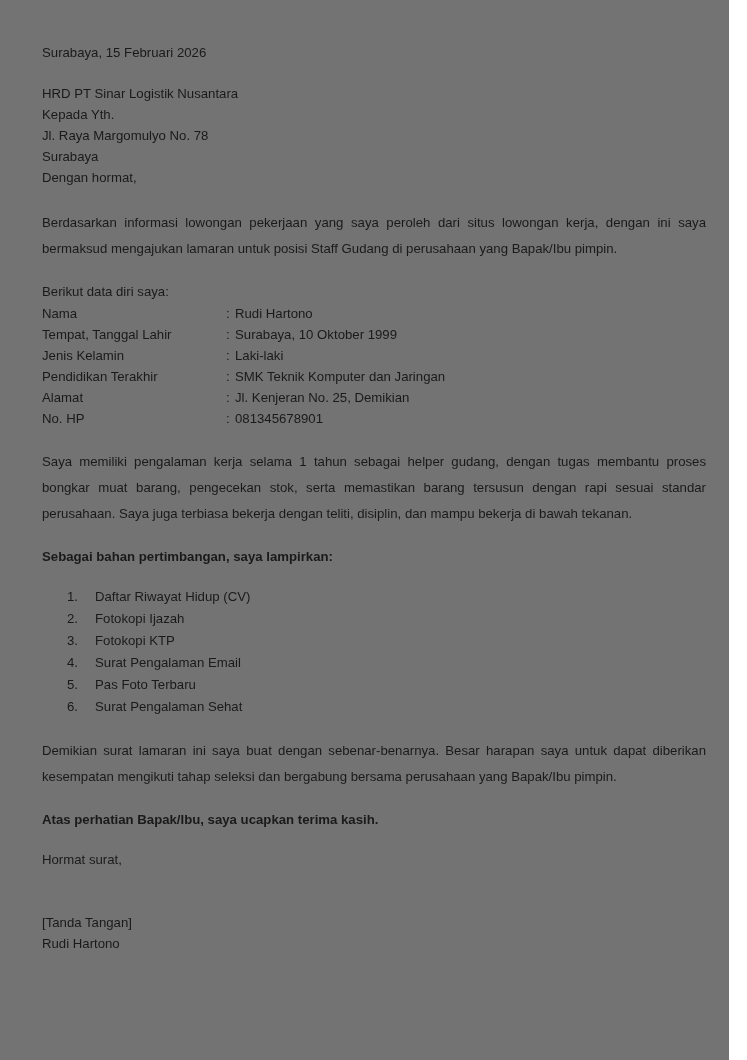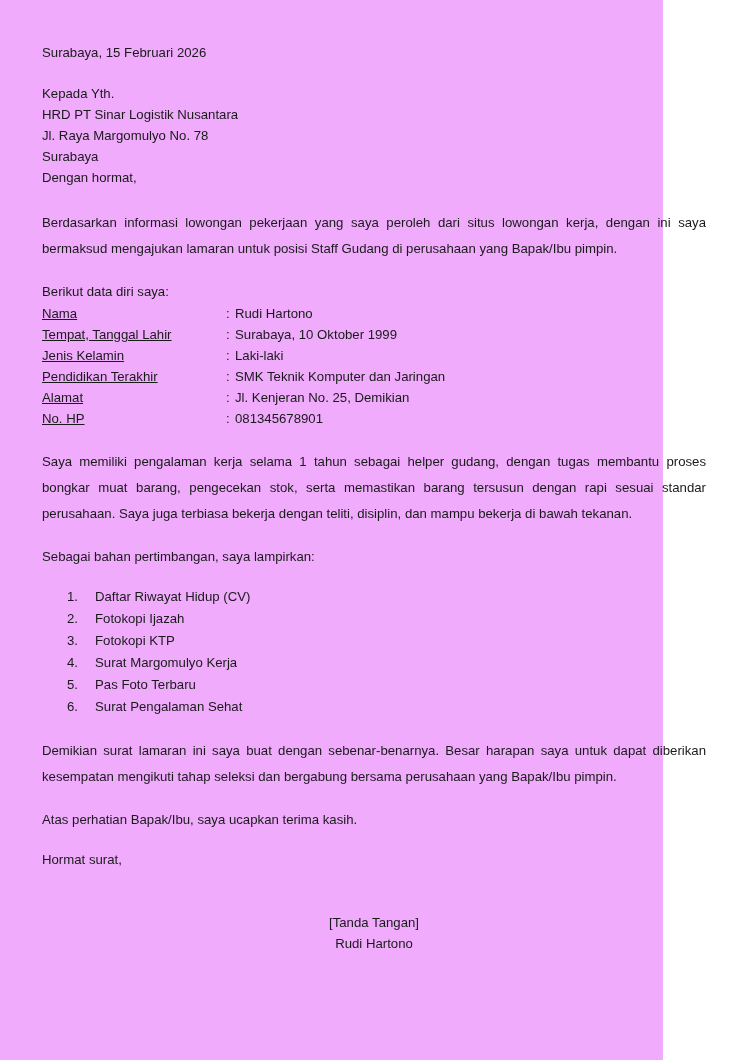--- a/index.html
+++ b/index.html
@@ -9,23 +9,23 @@
   }
   body {
     width: 747px;
     height: 1060px;
     font-family: "Liberation Sans", sans-serif;
     color: #1a1a1a;
     -webkit-font-smoothing: antialiased;
   }
   .page {
     position: relative;
-    width: 663px;
+    width: 729px;
     height: 1060px;
-    background: #f0abfc;
+    background: #737373;
     box-sizing: border-box;
     padding: 42px 41px 7px 42px;
   }
   .letter {
     width: 664px;
     font-size: 13.2px;
     line-height: 21px;
   }
 
   
@@ -58,21 +58,20 @@
   }
   .data-table td {
     padding: 0;
     vertical-align: top;
     line-height: 21px;
     font-size: 13.2px;
   }
   .data-table td.label {
     width: 184px;
     white-space: nowrap;
-    text-decoration: underline;
   }
   .data-table td.value {
     width: auto;
   }
   .colon {
     display: inline-block;
     width: 9px;
   }
 
   
@@ -90,43 +89,43 @@
   .attach-list li .num {
     position: absolute;
     left: 25px;
     width: 22px;
     text-align: left;
   }
 
   
   .closing-line {
     margin: 0 0 19px 0;
+    font-weight: bold;
   }
   .signoff {
     margin: 0;
   }
   .sign-gap {
     height: 42px;
   }
   .sign-name {
     margin: 0;
-    text-align: center;
   }
 </style>
 </head>
 <body>
 
 <div class="page">
   <div class="letter">
 
     <p class="date-line">Surabaya, 15 Februari 2026</p>
 
     <div>
+      <p class="addr-line">HRD PT Sinar Logistik Nusantara</p>
       <p class="addr-line">Kepada Yth.</p>
-      <p class="addr-line">HRD PT Sinar Logistik Nusantara</p>
       <p class="addr-line">Jl. Raya Margomulyo No. 78</p>
       <p class="addr-line">Surabaya</p>
       <p class="salutation">Dengan hormat,</p>
     </div>
 
     <p class="para">Berdasarkan informasi lowongan pekerjaan yang saya peroleh dari situs lowongan kerja, dengan ini saya bermaksud mengajukan lamaran untuk posisi Staff Gudang di perusahaan yang Bapak/Ibu pimpin.</p>
 
     <p class="data-intro">Berikut data diri saya:</p>
 
     <table class="data-table">
@@ -160,21 +159,21 @@
 
     <p class="para">Saya memiliki pengalaman kerja selama 1 tahun sebagai helper gudang, dengan tugas membantu proses bongkar muat barang, pengecekan stok, serta memastikan barang tersusun dengan rapi sesuai standar perusahaan. Saya juga terbiasa bekerja dengan teliti, disiplin, dan mampu bekerja di bawah tekanan.</p>
 
 
     <p class="closing-line">Sebagai bahan pertimbangan, saya lampirkan:</p>
 
     <ol class="attach-list">
       <li><span class="num">1.</span><span>Daftar Riwayat Hidup (CV)</span></li>
       <li><span class="num">2.</span><span>Fotokopi Ijazah</span></li>
       <li><span class="num">3.</span><span>Fotokopi KTP</span></li>
-      <li><span class="num">4.</span><span>Surat Margomulyo Kerja</span></li>
+      <li><span class="num">4.</span><span>Surat Pengalaman Email</span></li>
       <li><span class="num">5.</span><span>Pas Foto Terbaru</span></li>
       <li><span class="num">6.</span><span>Surat Pengalaman Sehat</span></li>
     </ol>
 
     <p class="para">Demikian surat lamaran ini saya buat dengan sebenar-benarnya. Besar harapan saya untuk dapat diberikan kesempatan mengikuti tahap seleksi dan bergabung bersama perusahaan yang Bapak/Ibu pimpin.</p>
 
     <p class="closing-line">Atas perhatian Bapak/Ibu, saya ucapkan terima kasih.</p>
 
     <p class="signoff">Hormat surat,</p>
 

